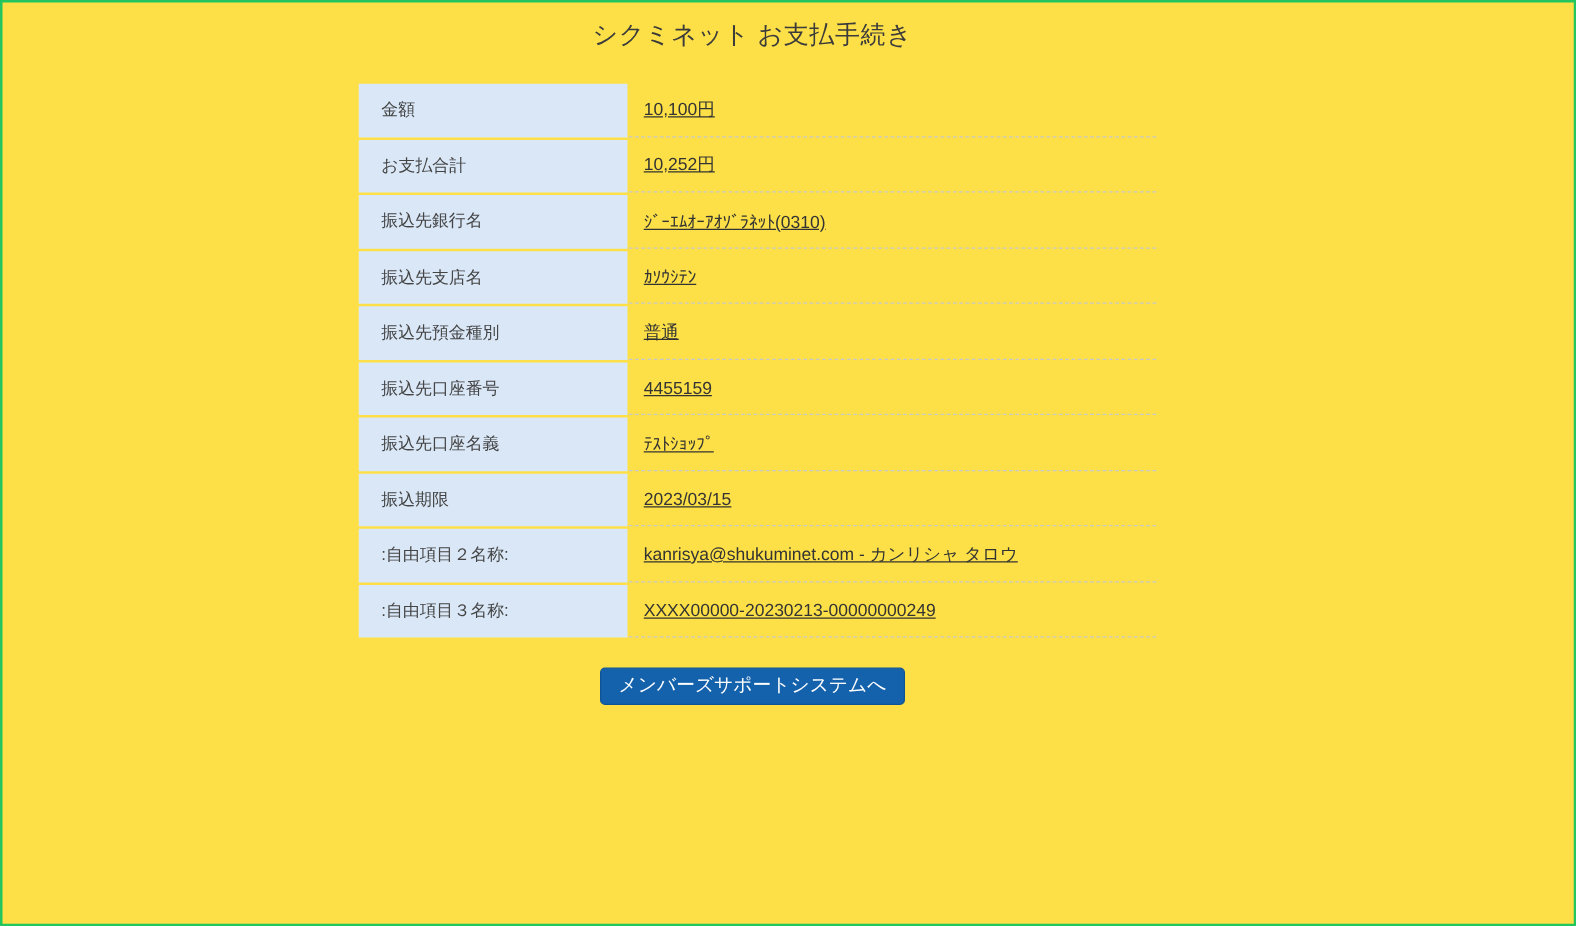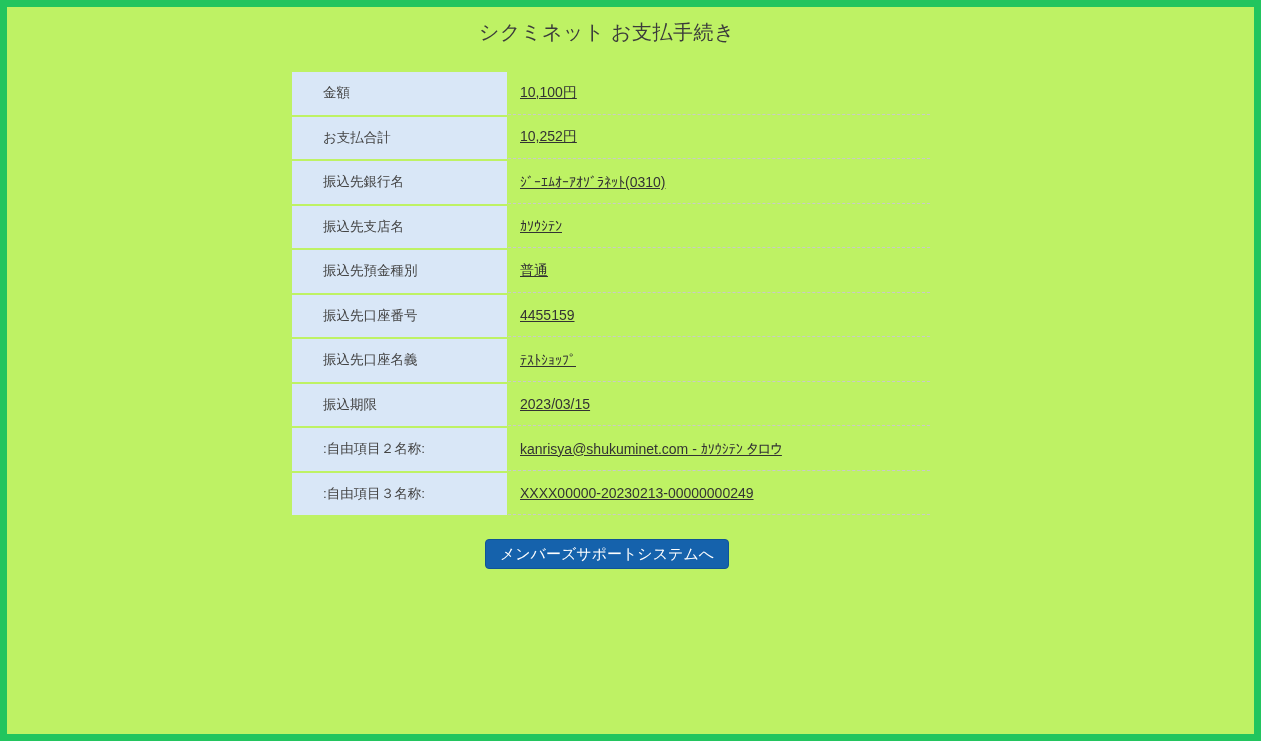--- a/index.html
+++ b/index.html
@@ -5,22 +5,22 @@
   * { box-sizing: border-box; margin: 0; padding: 0; }
   html, body { background: #ffffff; }
   body {
     font-family: "Liberation Sans", "DejaVu Sans", sans-serif;
     width: 1261px;
     height: 741px;
   }
   .page {
     width: 1261px;
     height: 741px;
-    border: 7px solid #22c55e;
-    background: #bef264;
+    border: 2px solid #22c55e;
+    background: #fde047;
     overflow: hidden;
   }
   .container {
     width: 1200px;
     margin: 0;
   }
   .page-title {
     margin-top: 12px;
     text-align: center;
     font-size: 20px;
@@ -53,21 +53,21 @@
     display: flex;
     align-items: stretch;
     height: 42.5px;
     margin-bottom: 2px;
   }
   .cell-label {
     width: 215px;
     background: #d9e7f7;
     display: flex;
     align-items: center;
-    padding-left: 31px;
+    padding-left: 18px;
     font-size: 13.5px;
     color: #444444;
     flex-shrink: 0;
   }
   .cell-value {
     flex: 1;
     display: flex;
     align-items: center;
     padding-left: 12px;
     font-size: 14px;
@@ -133,21 +133,21 @@
           <div class="row">
             <div class="cell-label">振込先口座名義</div>
             <div class="cell-value">ﾃｽﾄｼｮｯﾌﾟ</div>
           </div>
           <div class="row">
             <div class="cell-label">振込期限</div>
             <div class="cell-value">2023/03/15</div>
           </div>
           <div class="row">
             <div class="cell-label">:自由項目２名称:</div>
-            <div class="cell-value">kanrisya@shukuminet.com - ｶｿｳｼﾃﾝ タロウ</div>
+            <div class="cell-value">kanrisya@shukuminet.com - カンリシャ タロウ</div>
           </div>
           <div class="row">
             <div class="cell-label">:自由項目３名称:</div>
             <div class="cell-value">XXXX00000-20230213-00000000249</div>
           </div>
         </div>
 
       <div class="button-wrap">
         <button class="support-button">メンバーズサポートシステムへ</button>
       </div>

